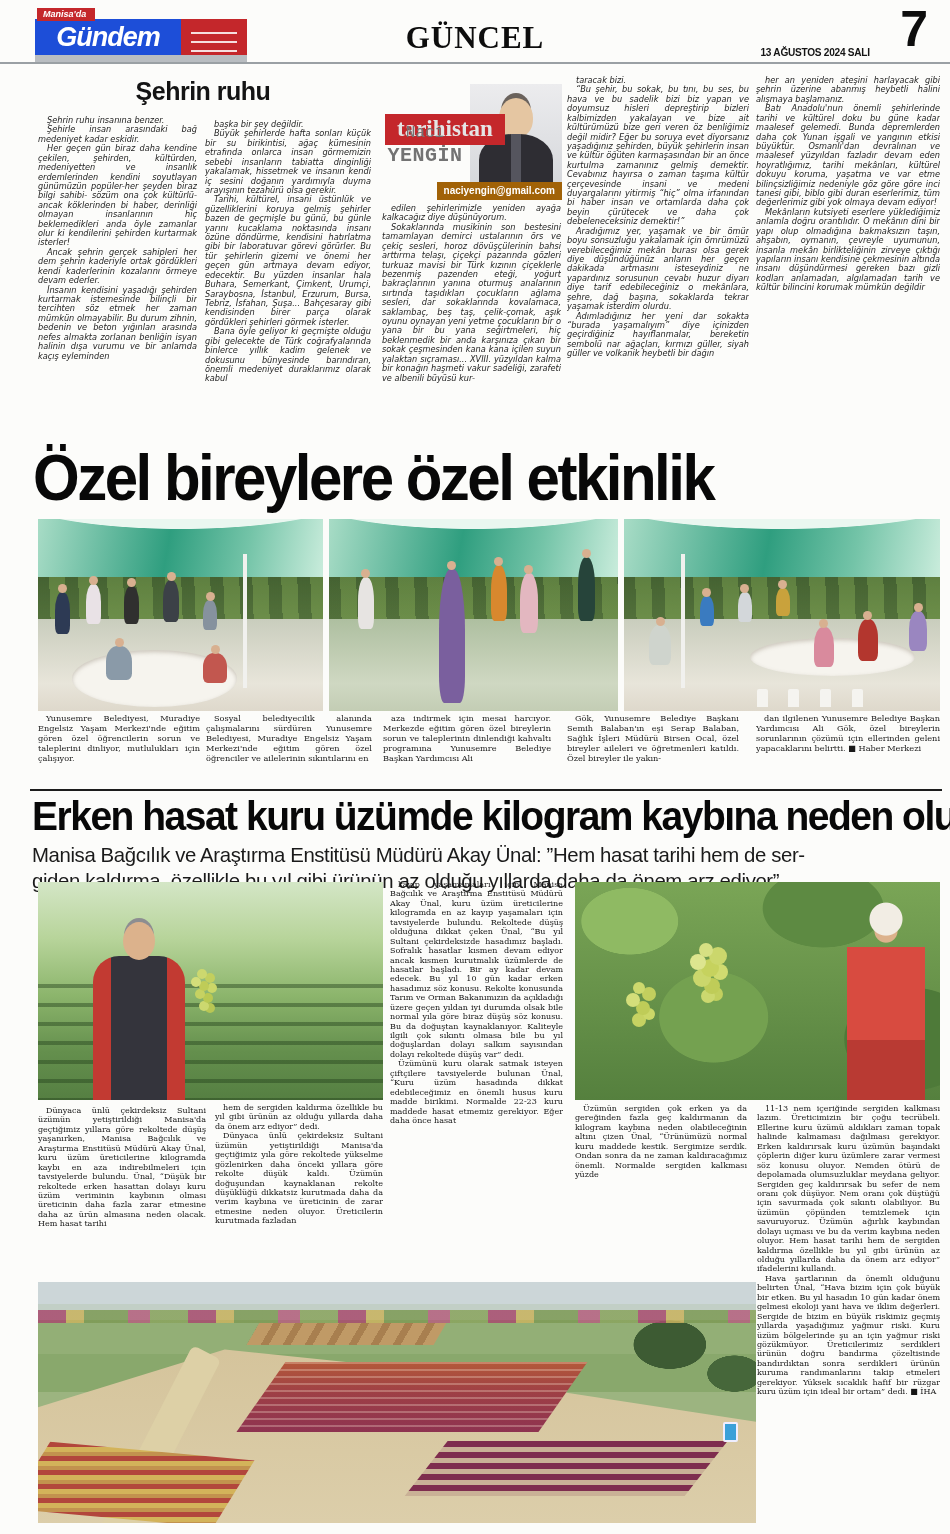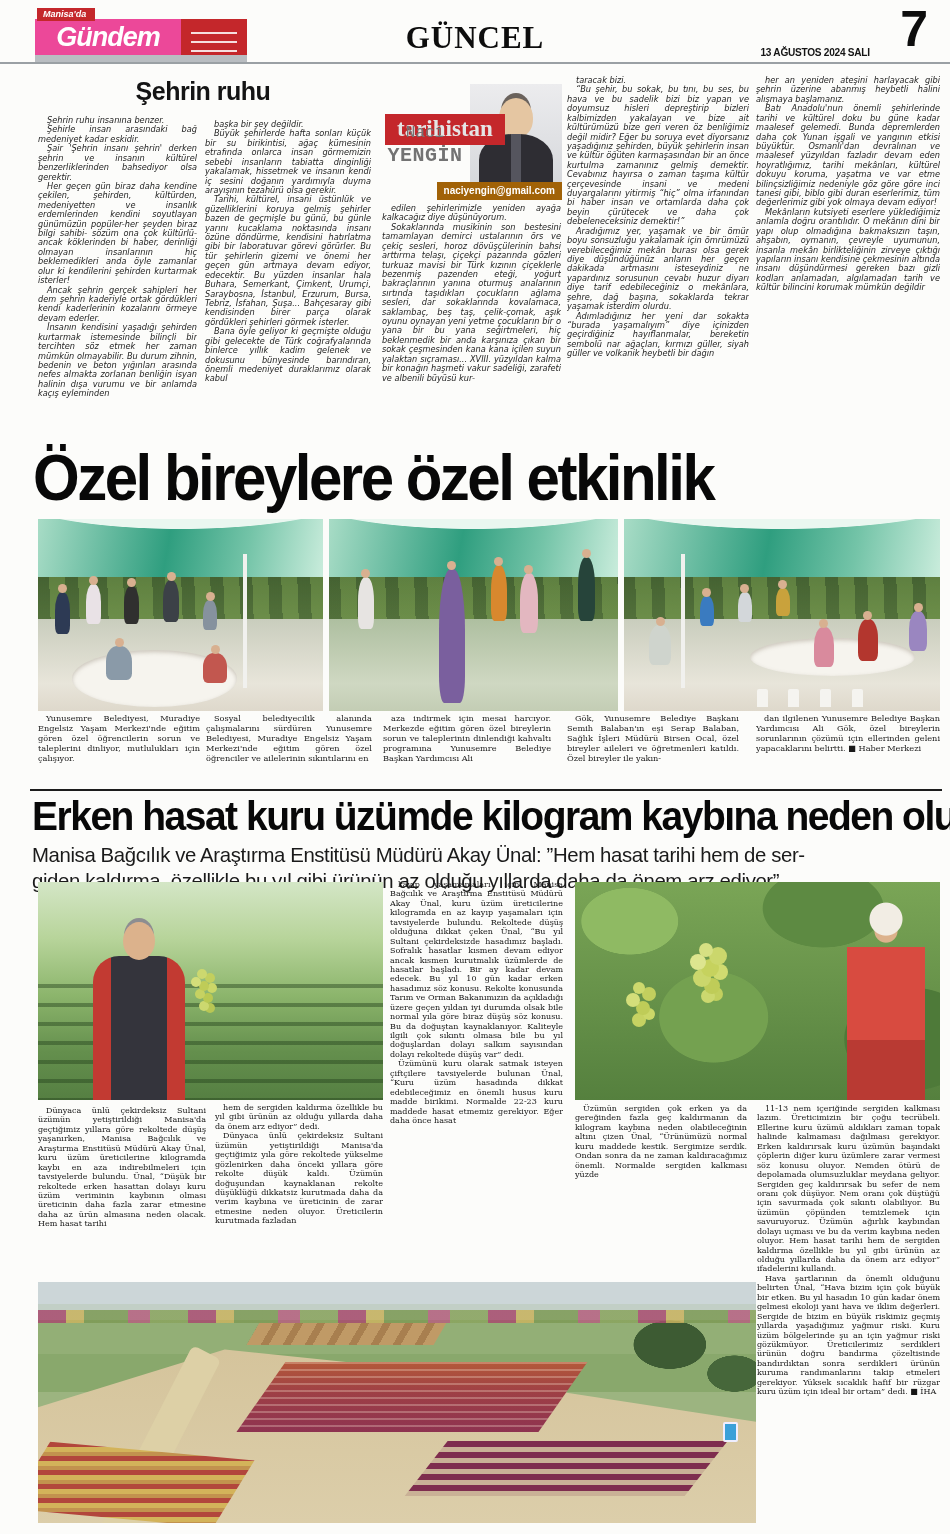--- a/index.html
+++ b/index.html
@@ -5,21 +5,21 @@
 <style>
   html,body{margin:0;padding:0;background:#888;}
   .page{position:relative;width:950px;height:1534px;margin:0 auto;background:#fcfcfa;
         overflow:hidden;color:#141414;font-family:"DejaVu Sans",sans-serif;}
   .abs{position:absolute;}
 
   
   .logo-wrap{left:35px;top:8px;width:212px;height:54px;}
   .logo-tab{position:absolute;left:2px;top:0;background:#c4272b;color:#fff;
             font:italic bold 9px/1 "Liberation Sans",sans-serif;padding:2px 9px 2px 6px;z-index:3;}
-  .logo-main{position:absolute;left:0;top:11px;width:146px;height:36px;background:#ec4899;
+  .logo-main{position:absolute;left:0;top:11px;width:146px;height:36px;background:#1d4ed8;
              color:#fff;display:flex;align-items:center;justify-content:center;
              font:italic 900 27px/1 "Liberation Sans",sans-serif;letter-spacing:-1px;z-index:2;}
   .logo-side{position:absolute;left:146px;top:11px;width:66px;height:36px;background:#c4272b;
              background-image:repeating-linear-gradient(180deg,transparent 0 7px,rgba(255,255,255,.85) 7px 9px);
              background-size:46px 100%;background-position:10px 6px;background-repeat:no-repeat;}
   .logo-strip{position:absolute;left:0;top:47px;width:212px;height:7px;background:#b9bdc1;}
   .section-label{left:300px;top:22px;width:350px;text-align:center;
                  font:bold 31px/1 "Liberation Serif",serif;letter-spacing:1px;color:#0d0d0d;}
   .issue-date{right:80px;top:47px;font:bold 11px/1 "Liberation Sans",sans-serif;
               letter-spacing:-.3px;transform:scaleX(.92);transform-origin:right;}
@@ -156,21 +156,20 @@
   </div>
   <div class="abs section-label">GÜNCEL</div>
   <div class="abs issue-date">13 AĞUSTOS 2024 SALI</div>
   <div class="abs page-number">7</div>
   <div class="abs mast-rule"></div>
 
   <div class="abs a1-title">Şehrin ruhu</div>
   <div class="abs a1col" style="left:38px;top:116px;width:159px;height:328px">
       <p>Şehrin ruhu insanına benzer.</p>
       <p>Şehirle insan arasındaki bağ medeniyet kadar eskidir.</p>
-      <p>Şair 'Şehrin insanı şehrin' derken şehrin ve insanın kültürel benzerliklerinden bahsediyor olsa gerektir.</p>
       <p>Her geçen gün biraz daha kendine çekilen, şehirden, kültürden, medeniyetten ve insanlık erdemlerinden kendini soyutlayan günümüzün popüler-her şeyden biraz bilgi sahibi- sözüm ona çok kültürlü- ancak köklerinden bi haber, derinliği olmayan insanlarının hiç beklemedikleri anda öyle zamanlar olur ki kendilerini şehirden kurtarmak isterler!</p>
       <p>Ancak şehrin gerçek sahipleri her dem şehrin kaderiyle ortak gördükleri kendi kaderlerinin kozalarını örmeye devam ederler.</p>
       <p>İnsanın kendisini yaşadığı şehirden kurtarmak istemesinde bilinçli bir tercihten söz etmek her zaman mümkün olmayabilir. Bu durum zihnin, bedenin ve beton yığınları arasında nefes almakta zorlanan benliğin isyan halinin dışa vurumu ve bir anlamda kaçış eyleminden</p>
     </div>
   <div class="abs a1col" style="left:205px;top:120px;width:166px;height:332px">
       <p>başka bir şey değildir.</p>
       <p>Büyük şehirlerde hafta sonları küçük bir su birikintisi, ağaç kümesinin etrafında onlarca insan görmemizin sebebi insanların tabiatta dinginliği yakalamak, hissetmek ve insanın kendi iç sesini doğanın yardımıyla duyma arayışının tezahürü olsa gerekir.</p>
       <p>Tarihi, kültürel, insani üstünlük ve güzelliklerini koruya gelmiş şehirler bazen de geçmişle bu günü, bu günle yarını kucaklama noktasında insanı özüne döndürme, kendisini hatırlatma gibi bir laboratuvar görevi görürler. Bu tür şehirlerin gizemi ve önemi her geçen gün artmaya devam ediyor, edecektir. Bu yüzden insanlar hala Buhara, Semerkant, Çimkent, Urumçi, Saraybosna, İstanbul, Erzurum, Bursa, Tebriz, İsfahan, Şuşa... Bahçesaray gibi kendisinden birer parça olarak gördükleri şehirleri görmek isterler.</p>
       <p>Bana öyle geliyor ki geçmişte olduğu gibi gelecekte de Türk coğrafyalarında binlerce yıllık kadim gelenek ve dokusunu bünyesinde barındıran, önemli medeniyet duraklarımız olarak kabul</p>
     </div>

